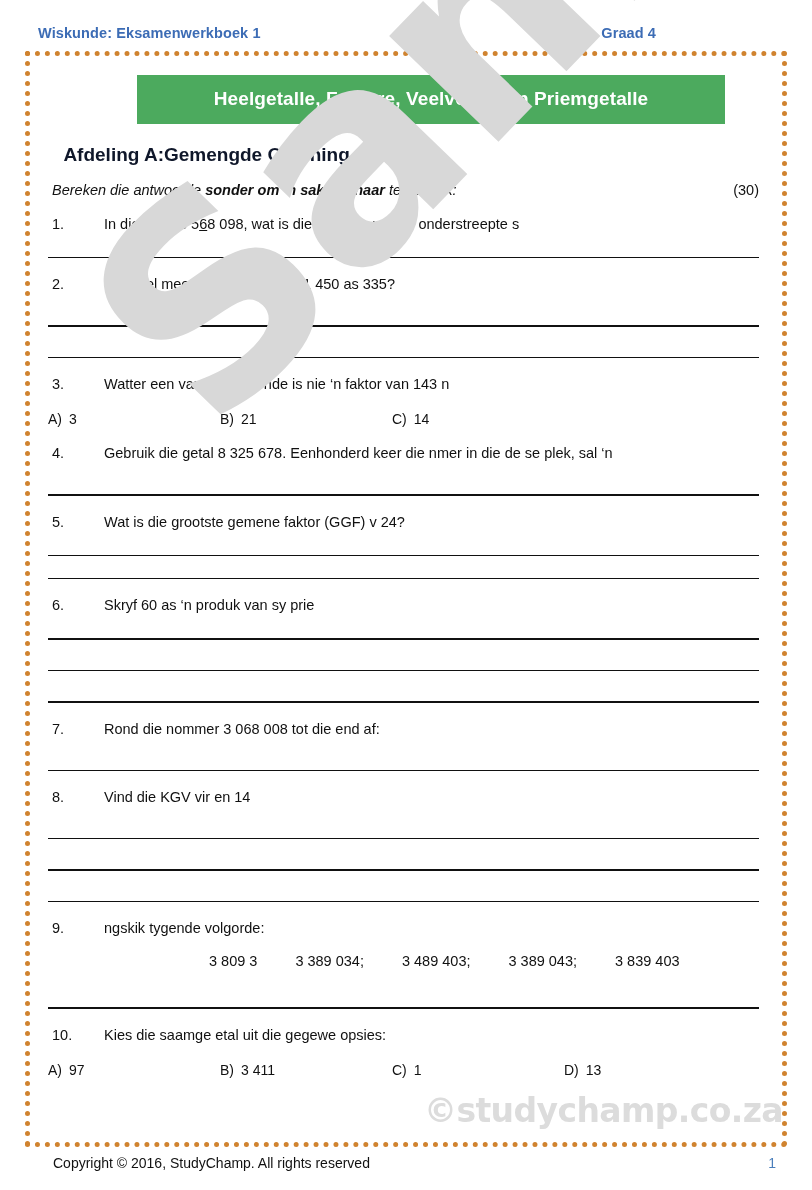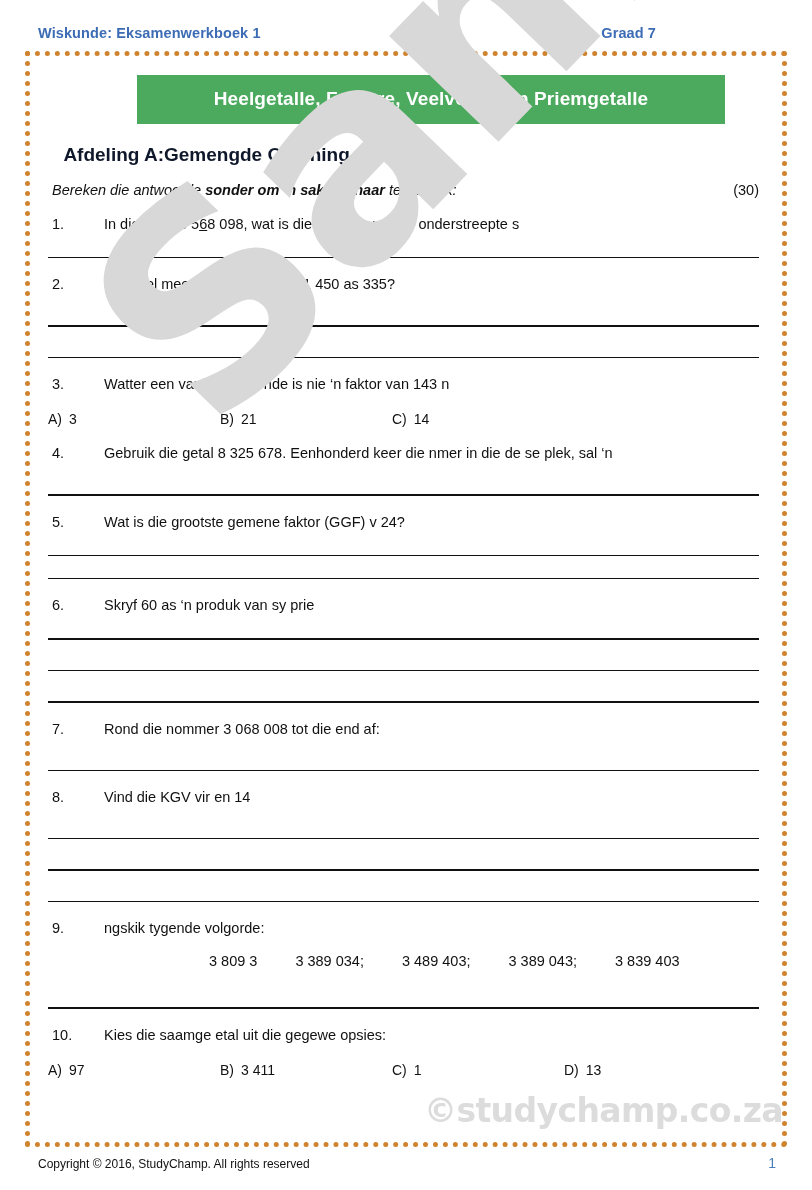--- a/index.html
+++ b/index.html
@@ -185,39 +185,40 @@
   .footer {
     position: absolute;
     left: 0; top: 1155px;
     width: 812px;
     display: flex;
     justify-content: space-between;
     align-items: baseline;
     padding: 0 36px 0 38px;
   }
   .footer-copy {
-    font-size: 12px;
+    font-size: 14px;
     color: #111;
     font-family: "Liberation Sans", sans-serif;
+    margin-left: 15px;
   }
   .footer-page {
     font-size: 14px;
     color: #4a7ebb;
   }
 
   .layer-text { position: relative; z-index: 2; }
 </style>
 </head>
 <body>
 
 <div class="page">
 
   <div class="runhead">
     <div class="runhead-left">Wiskunde: Eksamenwerkboek 1</div>
-    <div class="runhead-right">Graad 7</div>
+    <div class="runhead-right">Graad 4</div>
   </div>
 
   <div class="border-box"></div>
 
   <div class="content layer-text">
 
     <div class="title-banner">Heelgetalle, Faktore, Veelvoude en Priemgetalle</div>
 
     <div class="section-row">
       <span class="sec-label">Afdeling A:</span>

